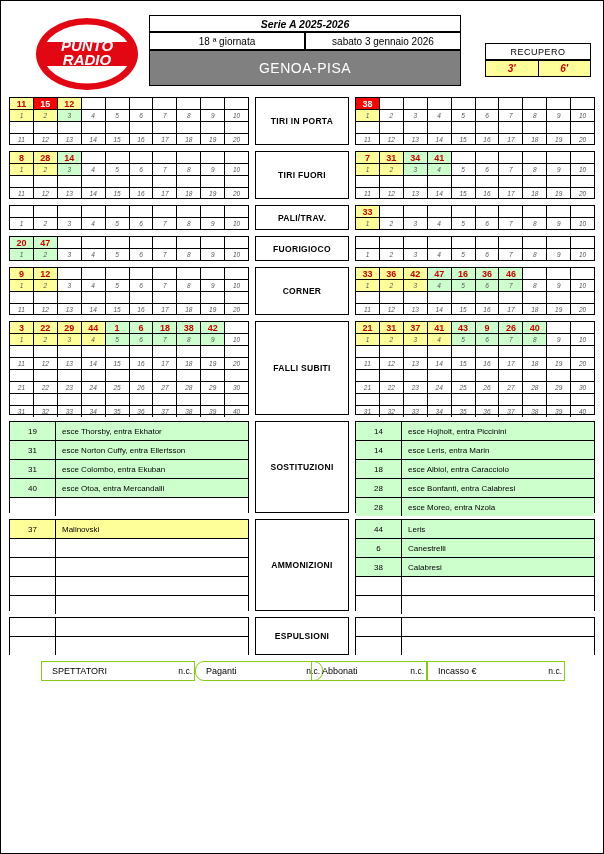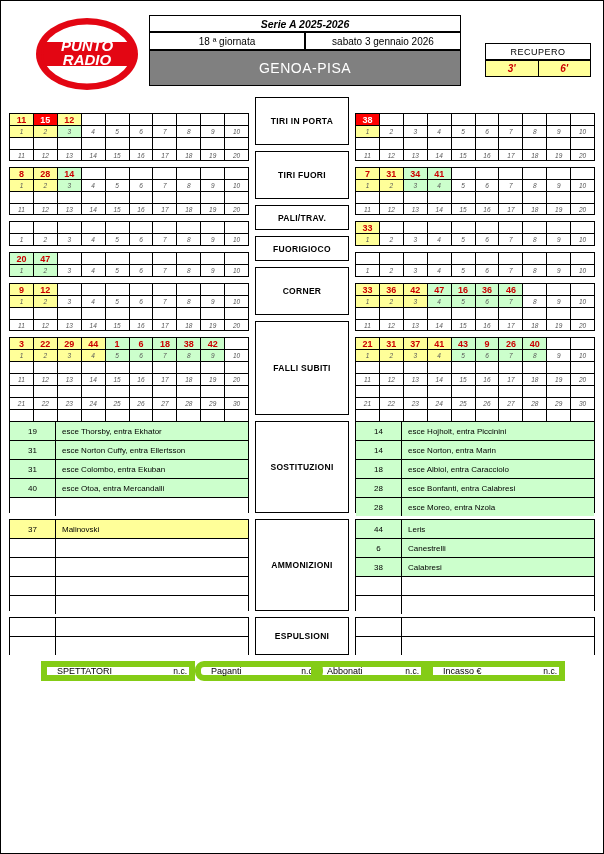--- a/index.html
+++ b/index.html
@@ -37,21 +37,21 @@
   .rec-val{
     flex:1;border:1px solid #000;box-sizing:border-box;margin-left:-1px;
     background:#ffff99;color:#cc0000;font-weight:bold;font-style:italic;font-size:10px;
     display:flex;align-items:center;justify-content:center;
   }
   .rec-val:first-child{margin-left:0;}
 
   
   .block{position:relative;margin-bottom:6px;}
   .side{
-    position:absolute;top:16px;border:1px solid #000;box-sizing:border-box;background:#fff;
+    position:absolute;top:0;border:1px solid #000;box-sizing:border-box;background:#fff;
   }
   .side.left{left:0;width:240px;}
   .side.right{left:346px;width:240px;}
   .center{
     position:absolute;left:246px;top:0;width:94px;border:1px solid #000;box-sizing:border-box;
     display:flex;align-items:center;justify-content:center;text-align:left;
     font-size:8.5px;font-weight:bold;letter-spacing:.3px;background:#fff;
   }
   .row{display:flex;width:100%;}
   .cell{
@@ -85,21 +85,21 @@
   }
   .ltxt{flex:1;font-size:8px;display:flex;align-items:center;padding-left:6px;box-sizing:border-box;}
   .green .lnum,.green .ltxt{background:#ccffcc;}
   .yellow .lnum,.yellow .ltxt{background:#ffff99;}
   .plain .lnum,.plain .ltxt{background:#ffffff;}
   .lrow + .lrow{border-top:1px solid #000;}
 
   
   .footer{position:relative;height:20px;margin-top:4px;}
   .fbox{
-    position:absolute;top:0;height:20px;border:6px solid #84cc16;box-sizing:border-box;
+    position:absolute;top:0;height:20px;border:1px solid #84cc16;box-sizing:border-box;
     display:flex;align-items:center;font-size:9px;
   }
   .fbox .fl{padding-left:10px;}
   .fbox .fv{margin-left:auto;padding-right:2px;font-size:8.5px;}
 </style>
 </head>
 <body>
 
 <div class="page">
 <div class="inner">
@@ -844,21 +844,21 @@
           </div>
         </div>
     <div class="center" id="sost-center" style="height: 92px;">SOSTITUZIONI</div>
     <div class="lside right" id="sost-away" style="height: 92px;">
           <div class="lrow green">
             <div class="lnum">14</div>
             <div class="ltxt">esce Hojholt, entra Piccinini</div>
           </div>
           <div class="lrow green">
             <div class="lnum">14</div>
-            <div class="ltxt">esce Norton, entra Marin</div>
+            <div class="ltxt">esce Leris, entra Marin</div>
           </div>
           <div class="lrow green">
             <div class="lnum">18</div>
             <div class="ltxt">esce Albiol, entra Caracciolo</div>
           </div>
           <div class="lrow green">
             <div class="lnum">28</div>
             <div class="ltxt">esce Bonfanti, entra Calabresi</div>
           </div>
           <div class="lrow green">

